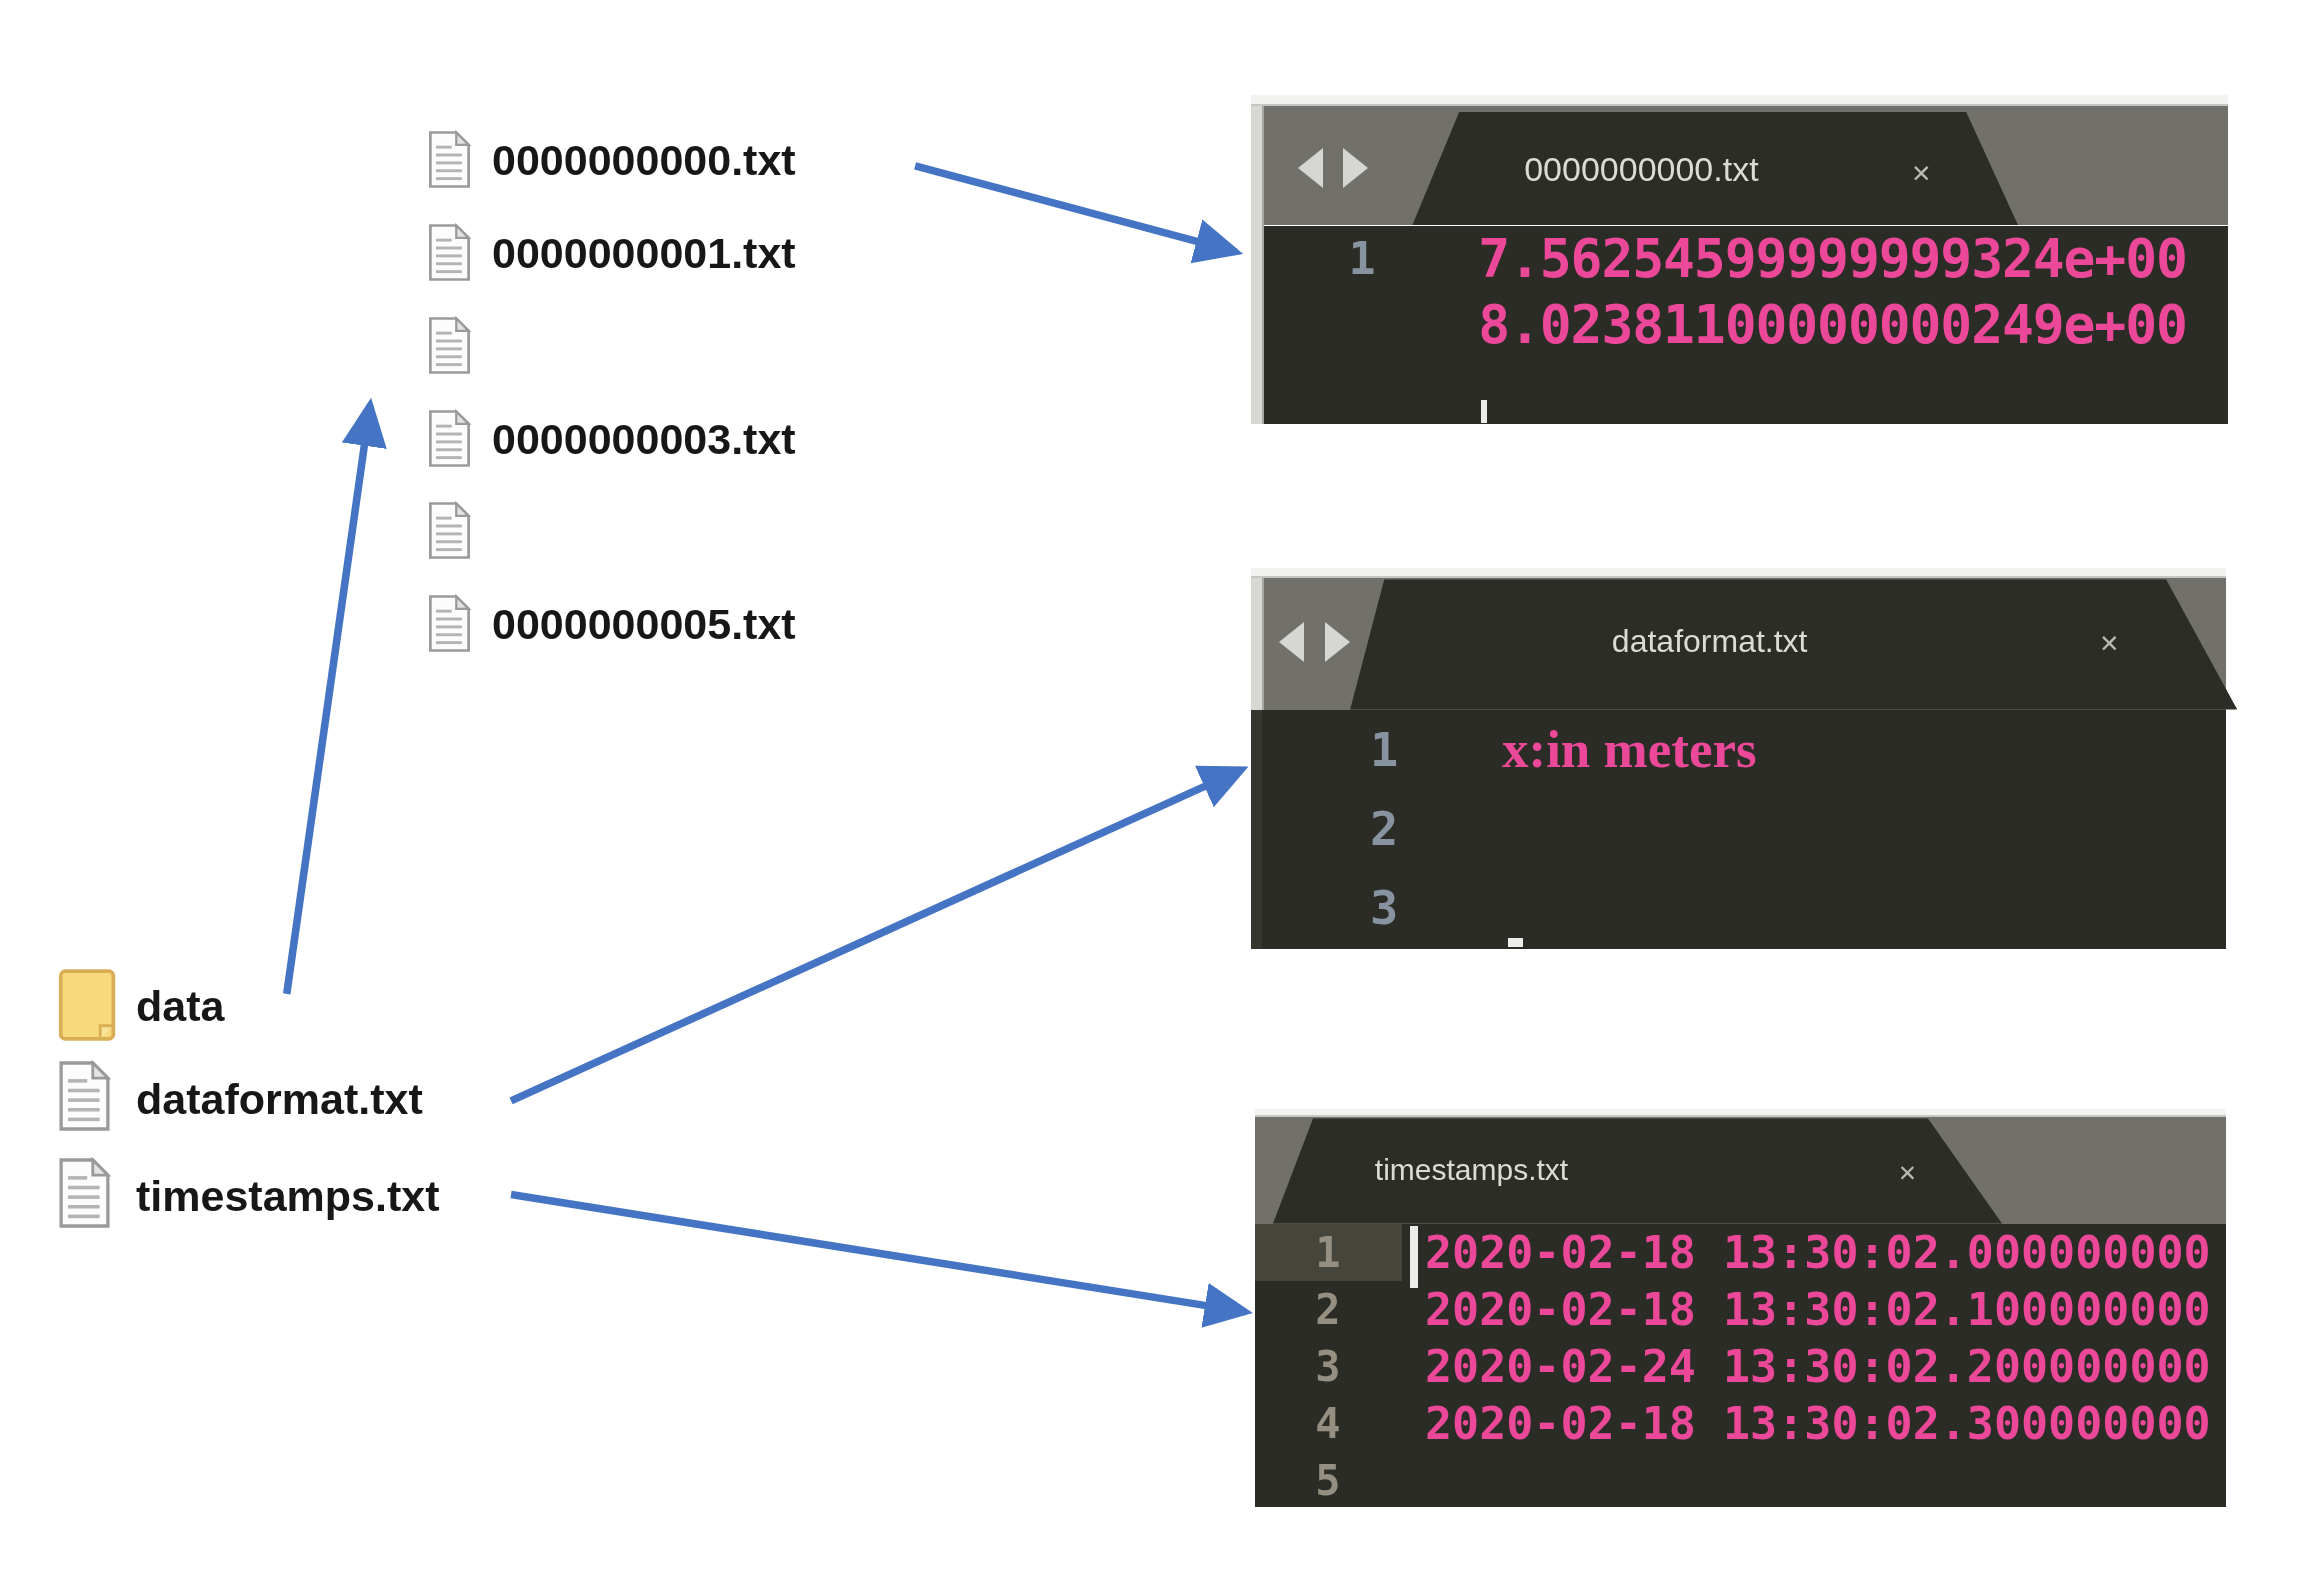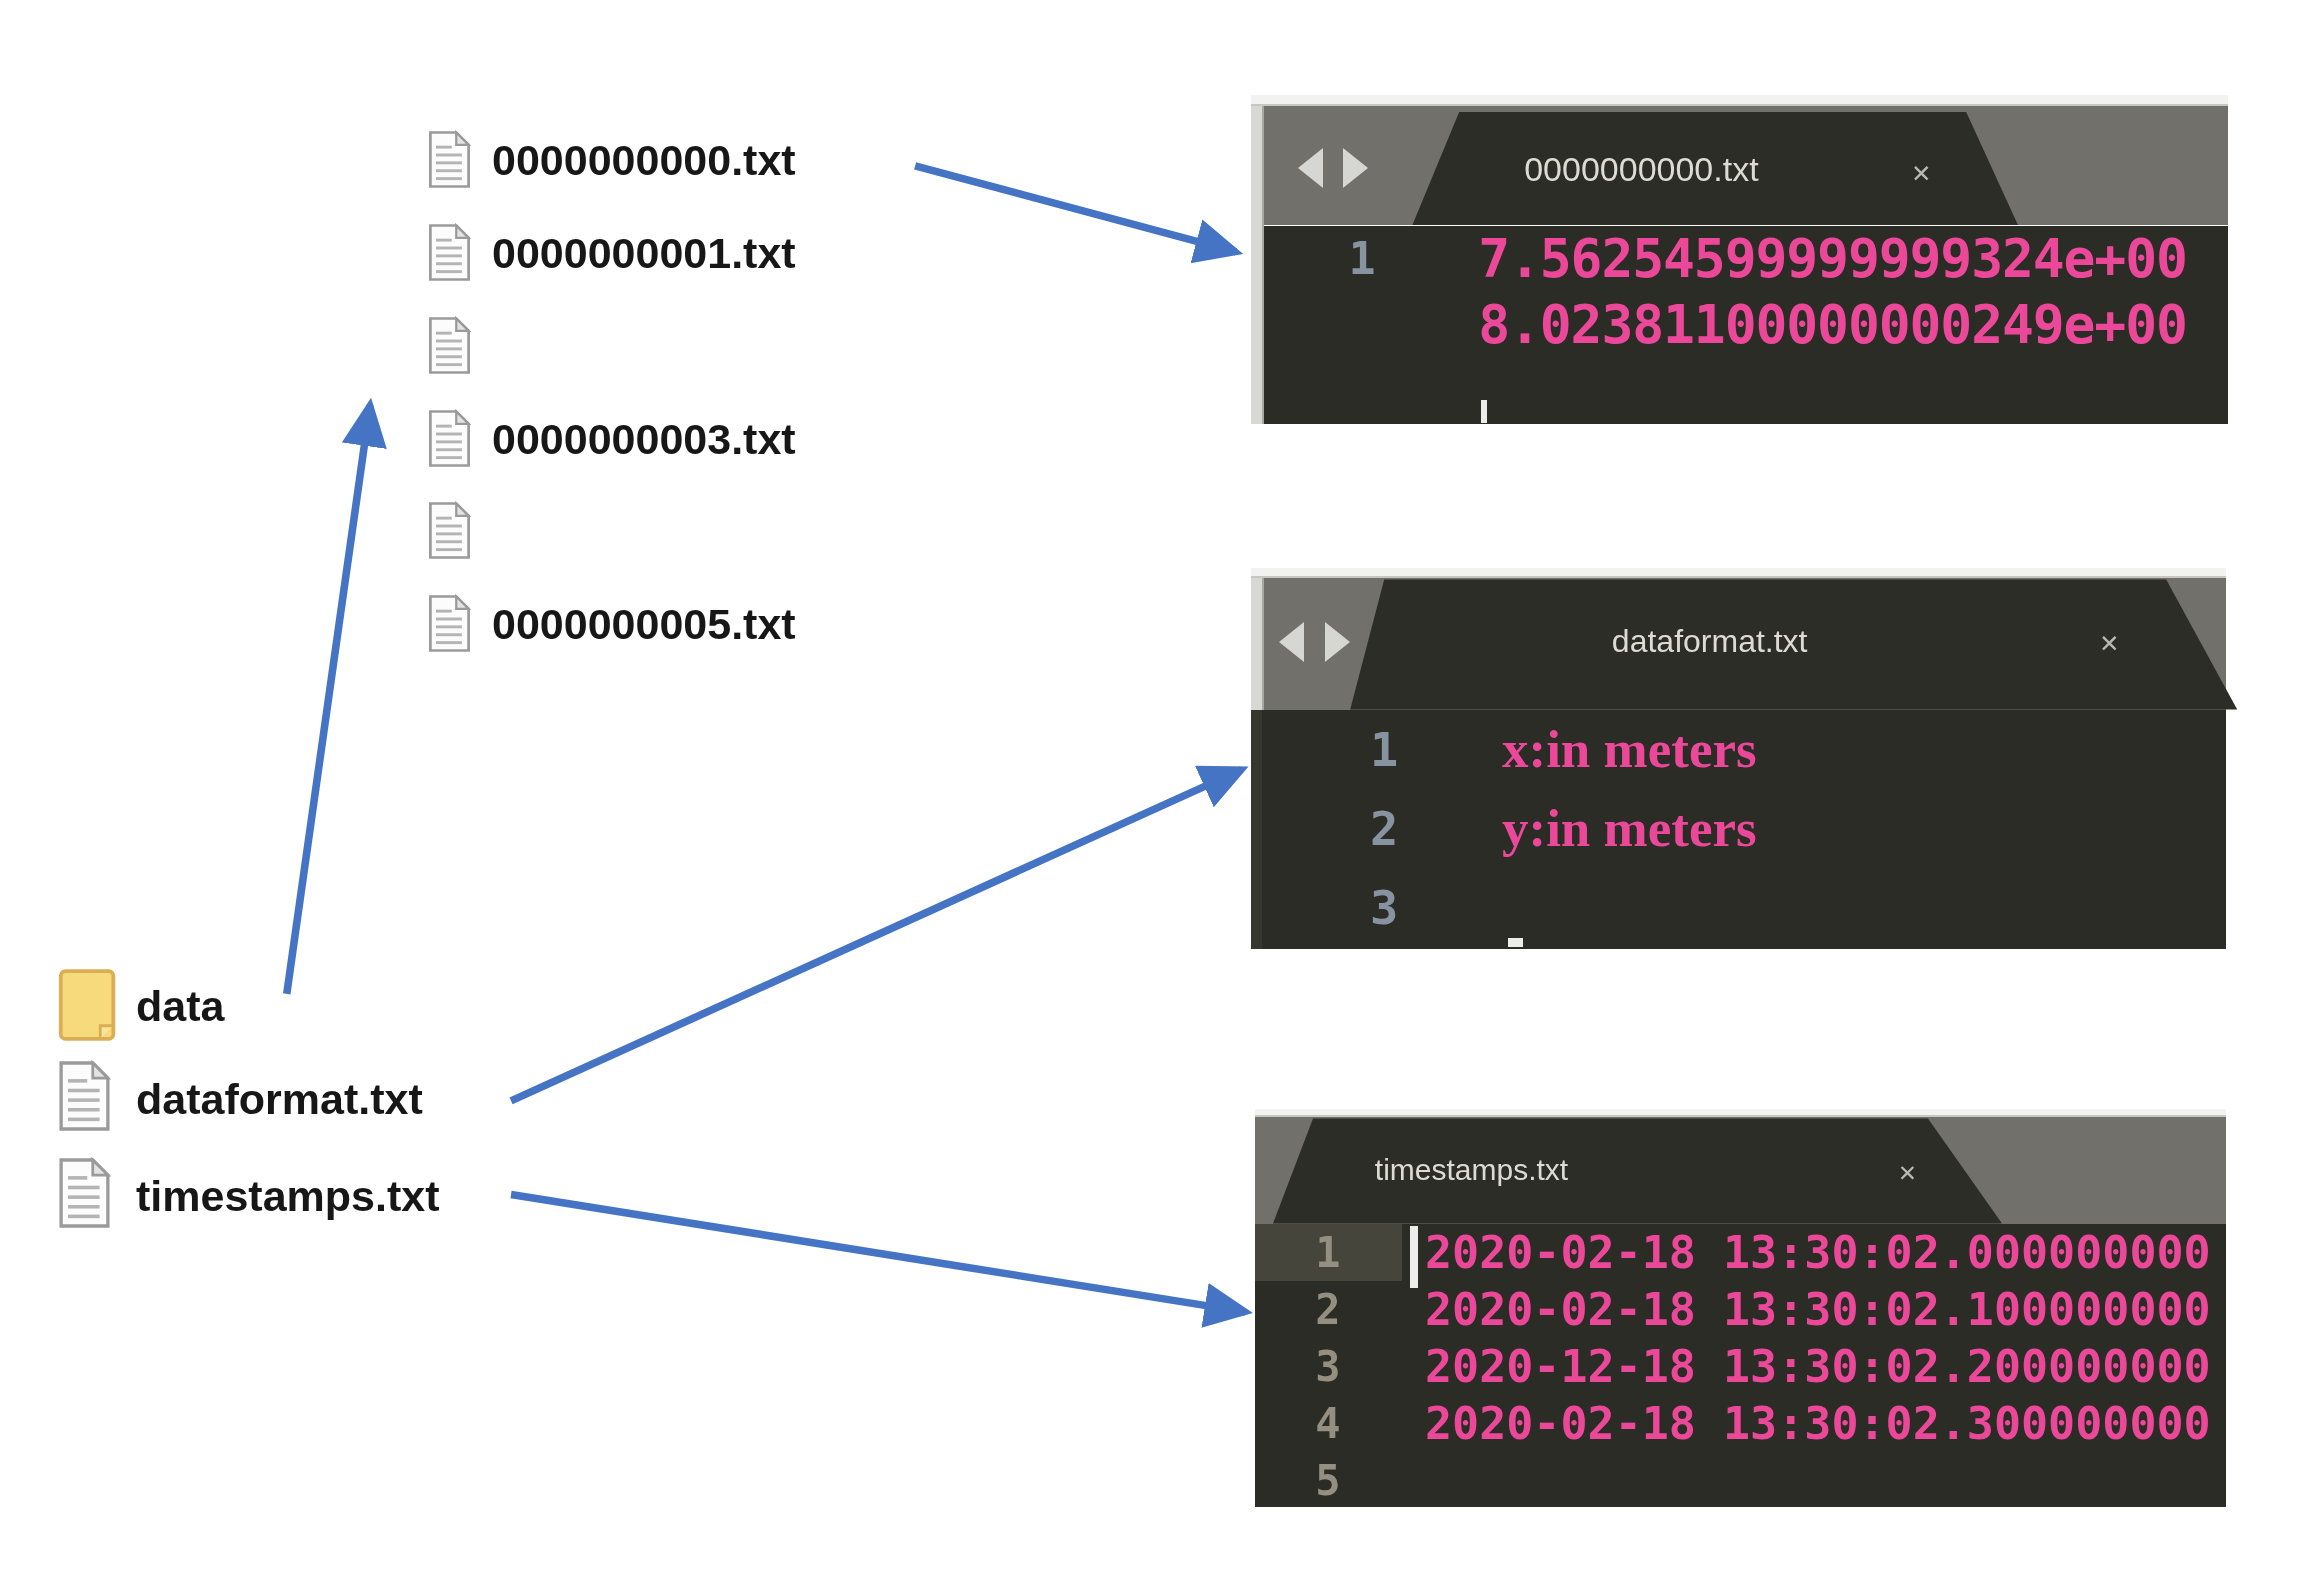--- a/index.html
+++ b/index.html
@@ -260,36 +260,36 @@
   <div class="tabbar">
     <span class="tri tri-l"></span>
     <span class="tri tri-r"></span>
     <div class="tab">
       <span class="tablabel">dataformat.txt</span>
       <span class="closex">✕</span>
     </div>
   </div>
   <div class="content">
       <div class="code-row"><span class="gutter">1</span><span class="code">x:in meters</span></div>
-      <div class="code-row"><span class="gutter">2</span><span class="code">y:in meters</span></div>
+      <div class="code-row"><span class="gutter">2</span></div>
       <div class="code-row"><span class="gutter">3</span></div>
     </div>
   <div class="caret"></div>
 </div>
 
 <div class="panel" id="p3">
   <div class="topstrip"></div>
   <div class="tabbar">
     <div class="tab">
       <span class="tablabel">timestamps.txt</span>
       <span class="closex">✕</span>
     </div>
   </div>
   <div class="content">
     <div class="caret"></div>
   <div class="code-row active"><span class="gutter">1</span><span class="code">2020-02-18 13:30:02.000000000</span></div>
       <div class="code-row"><span class="gutter">2</span><span class="code">2020-02-18 13:30:02.100000000</span></div>
-      <div class="code-row"><span class="gutter">3</span><span class="code">2020-12-18 13:30:02.200000000</span></div>
+      <div class="code-row"><span class="gutter">3</span><span class="code">2020-02-24 13:30:02.200000000</span></div>
       <div class="code-row"><span class="gutter">4</span><span class="code">2020-02-18 13:30:02.300000000</span></div>
       <div class="code-row"><span class="gutter">5</span></div>
     </div>
 </div>
 
 
 </body></html>

